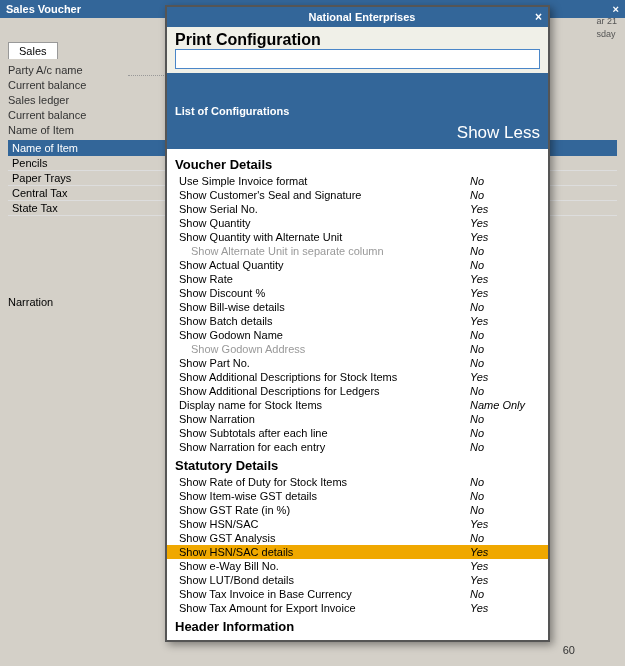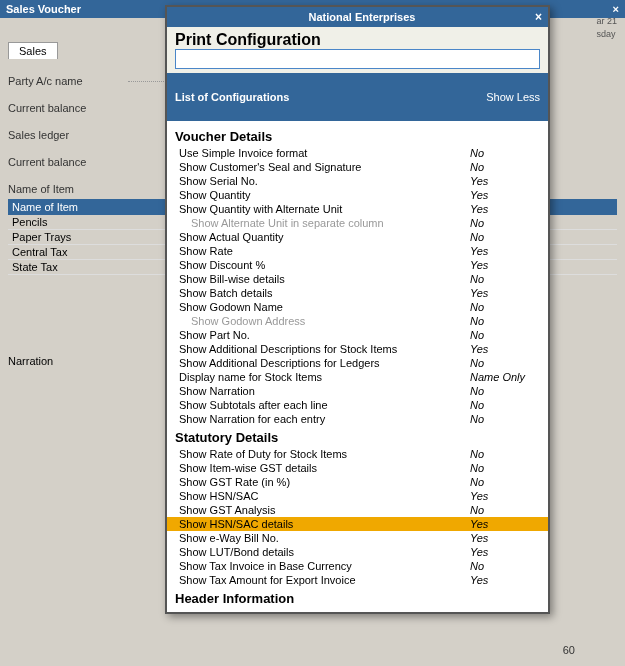--- a/index.html
+++ b/index.html
@@ -110,32 +110,33 @@
 
     .list-section {
       background: #e8f0f8;
     }
 
     .list-header {
       background: #336699;
       color: white;
       font-size: 11px;
       font-weight: bold;
-      padding: 18px 8px;
+      padding: 6px 8px;
       display: flex;
       justify-content: space-between;
       align-items: center;
     }
 
     .show-less-btn {
       color: white;
-      font-size: 11px;
+      font-size: 17px;
       cursor: pointer;
       background: none;
       border: none;
+      margin-top: 44px;
     }
 
     .list-content {
       background: #fff;
       max-height: 540px;
       overflow-y: auto;
       padding: 4px 0;
     }
 
     .section-header {
@@ -189,21 +190,20 @@
     .bg-field-row {
       display: flex;
       align-items: center;
       margin-bottom: 3px;
       font-size: 11px;
     }
 
     .bg-field-label {
       width: 120px;
       color: #333;
-      margin-top: 12px;
     }
 
     .bg-field-value {
       color: #333;
       border-bottom: 1px dotted #999;
       min-width: 100px;
     }
 
     .bg-items-header {
       background: #336699;

